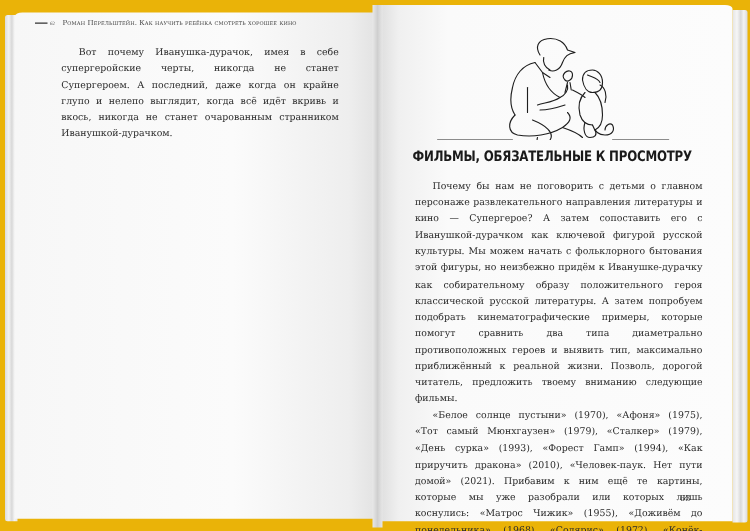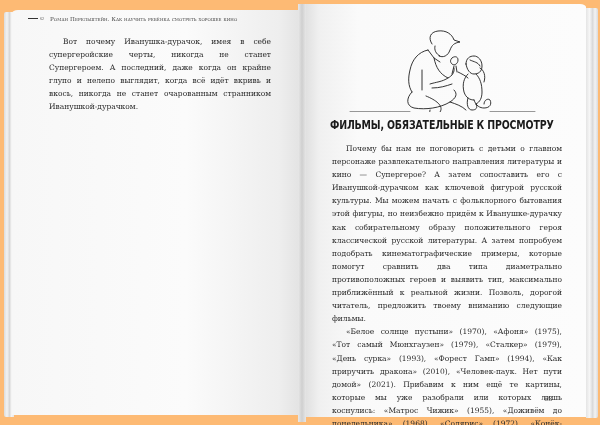--- a/index.html
+++ b/index.html
@@ -7,21 +7,21 @@
       padding: 0;
       width: 600px;
       height: 425px;
       background: #ffffff;
       overflow: hidden;
     }
     .scene {
       position: relative;
       width: 600px;
       height: 425px;
-      background: #fdba74;
+      background: #eab308;
     }
     
     .stack-left {
       position: absolute;
       left: 4px; top: 12px;
       width: 10px; height: 405px;
       background: linear-gradient(90deg, #dcdcdc 0%, #f2f2f2 30%, #d8d8d8 55%, #f4f4f4 75%, #e6e6e6 100%);
       border-radius: 2px 0 0 2px;
     }
     .stack-right {

